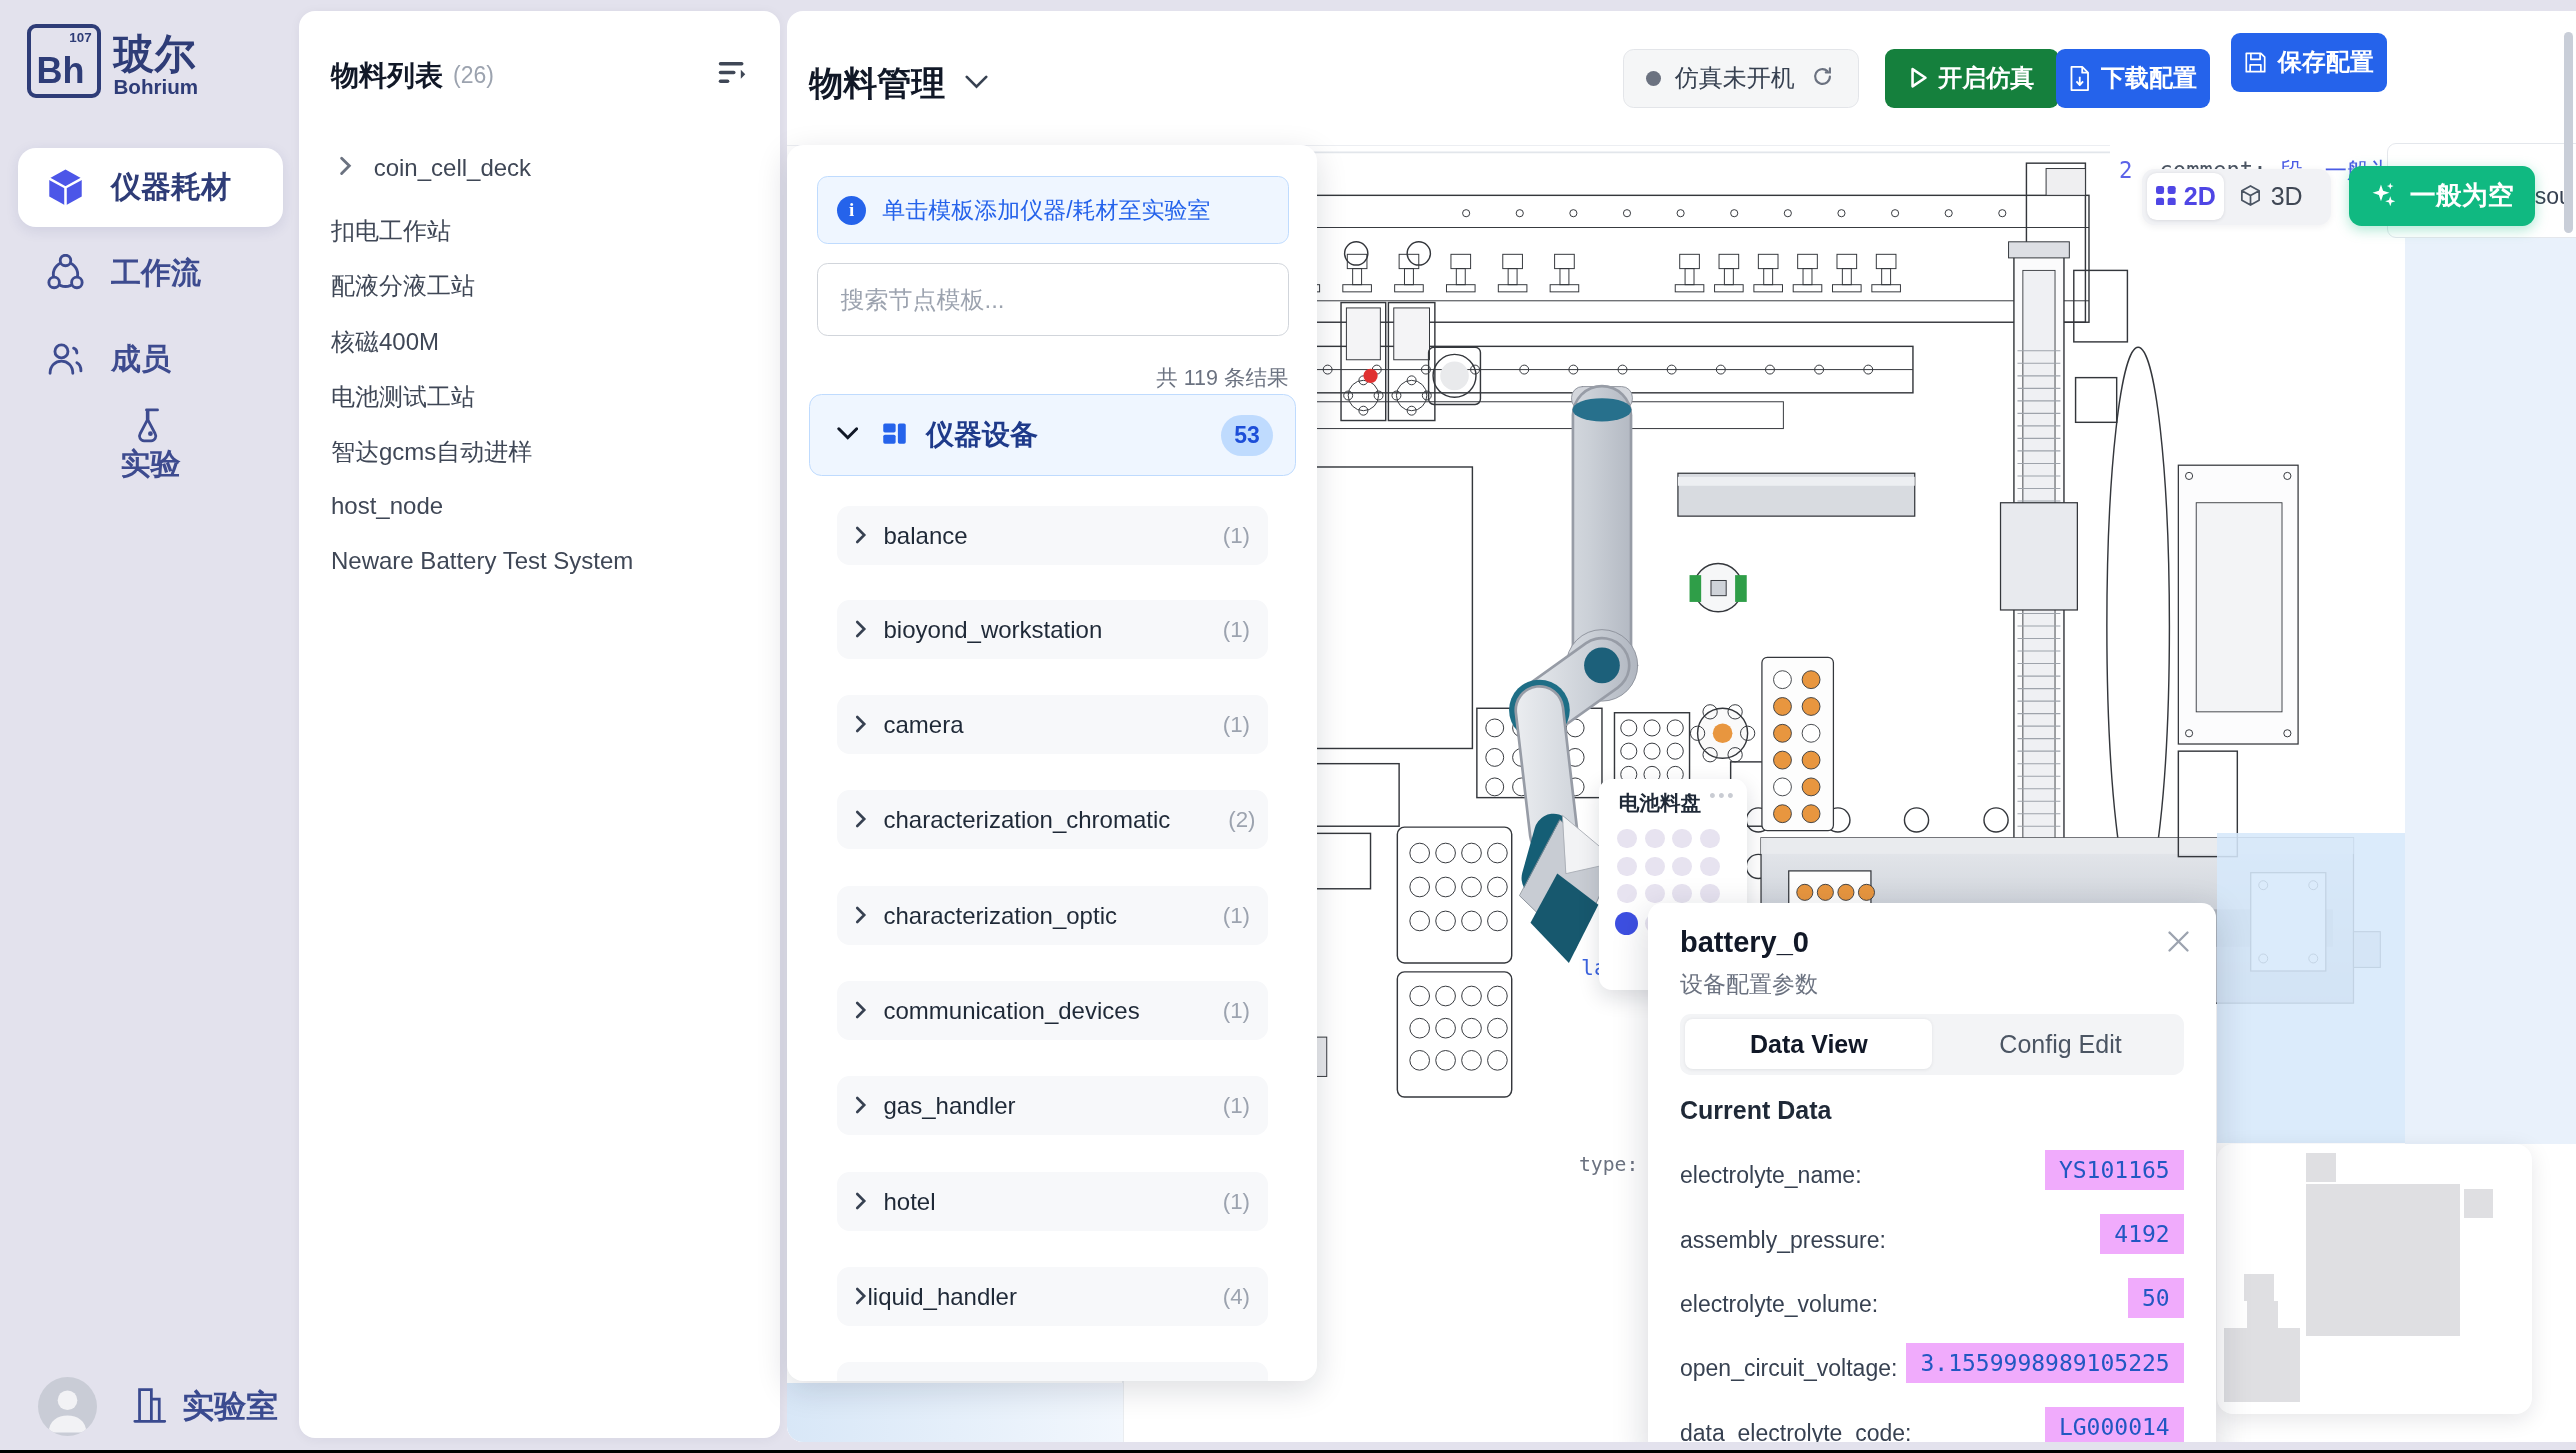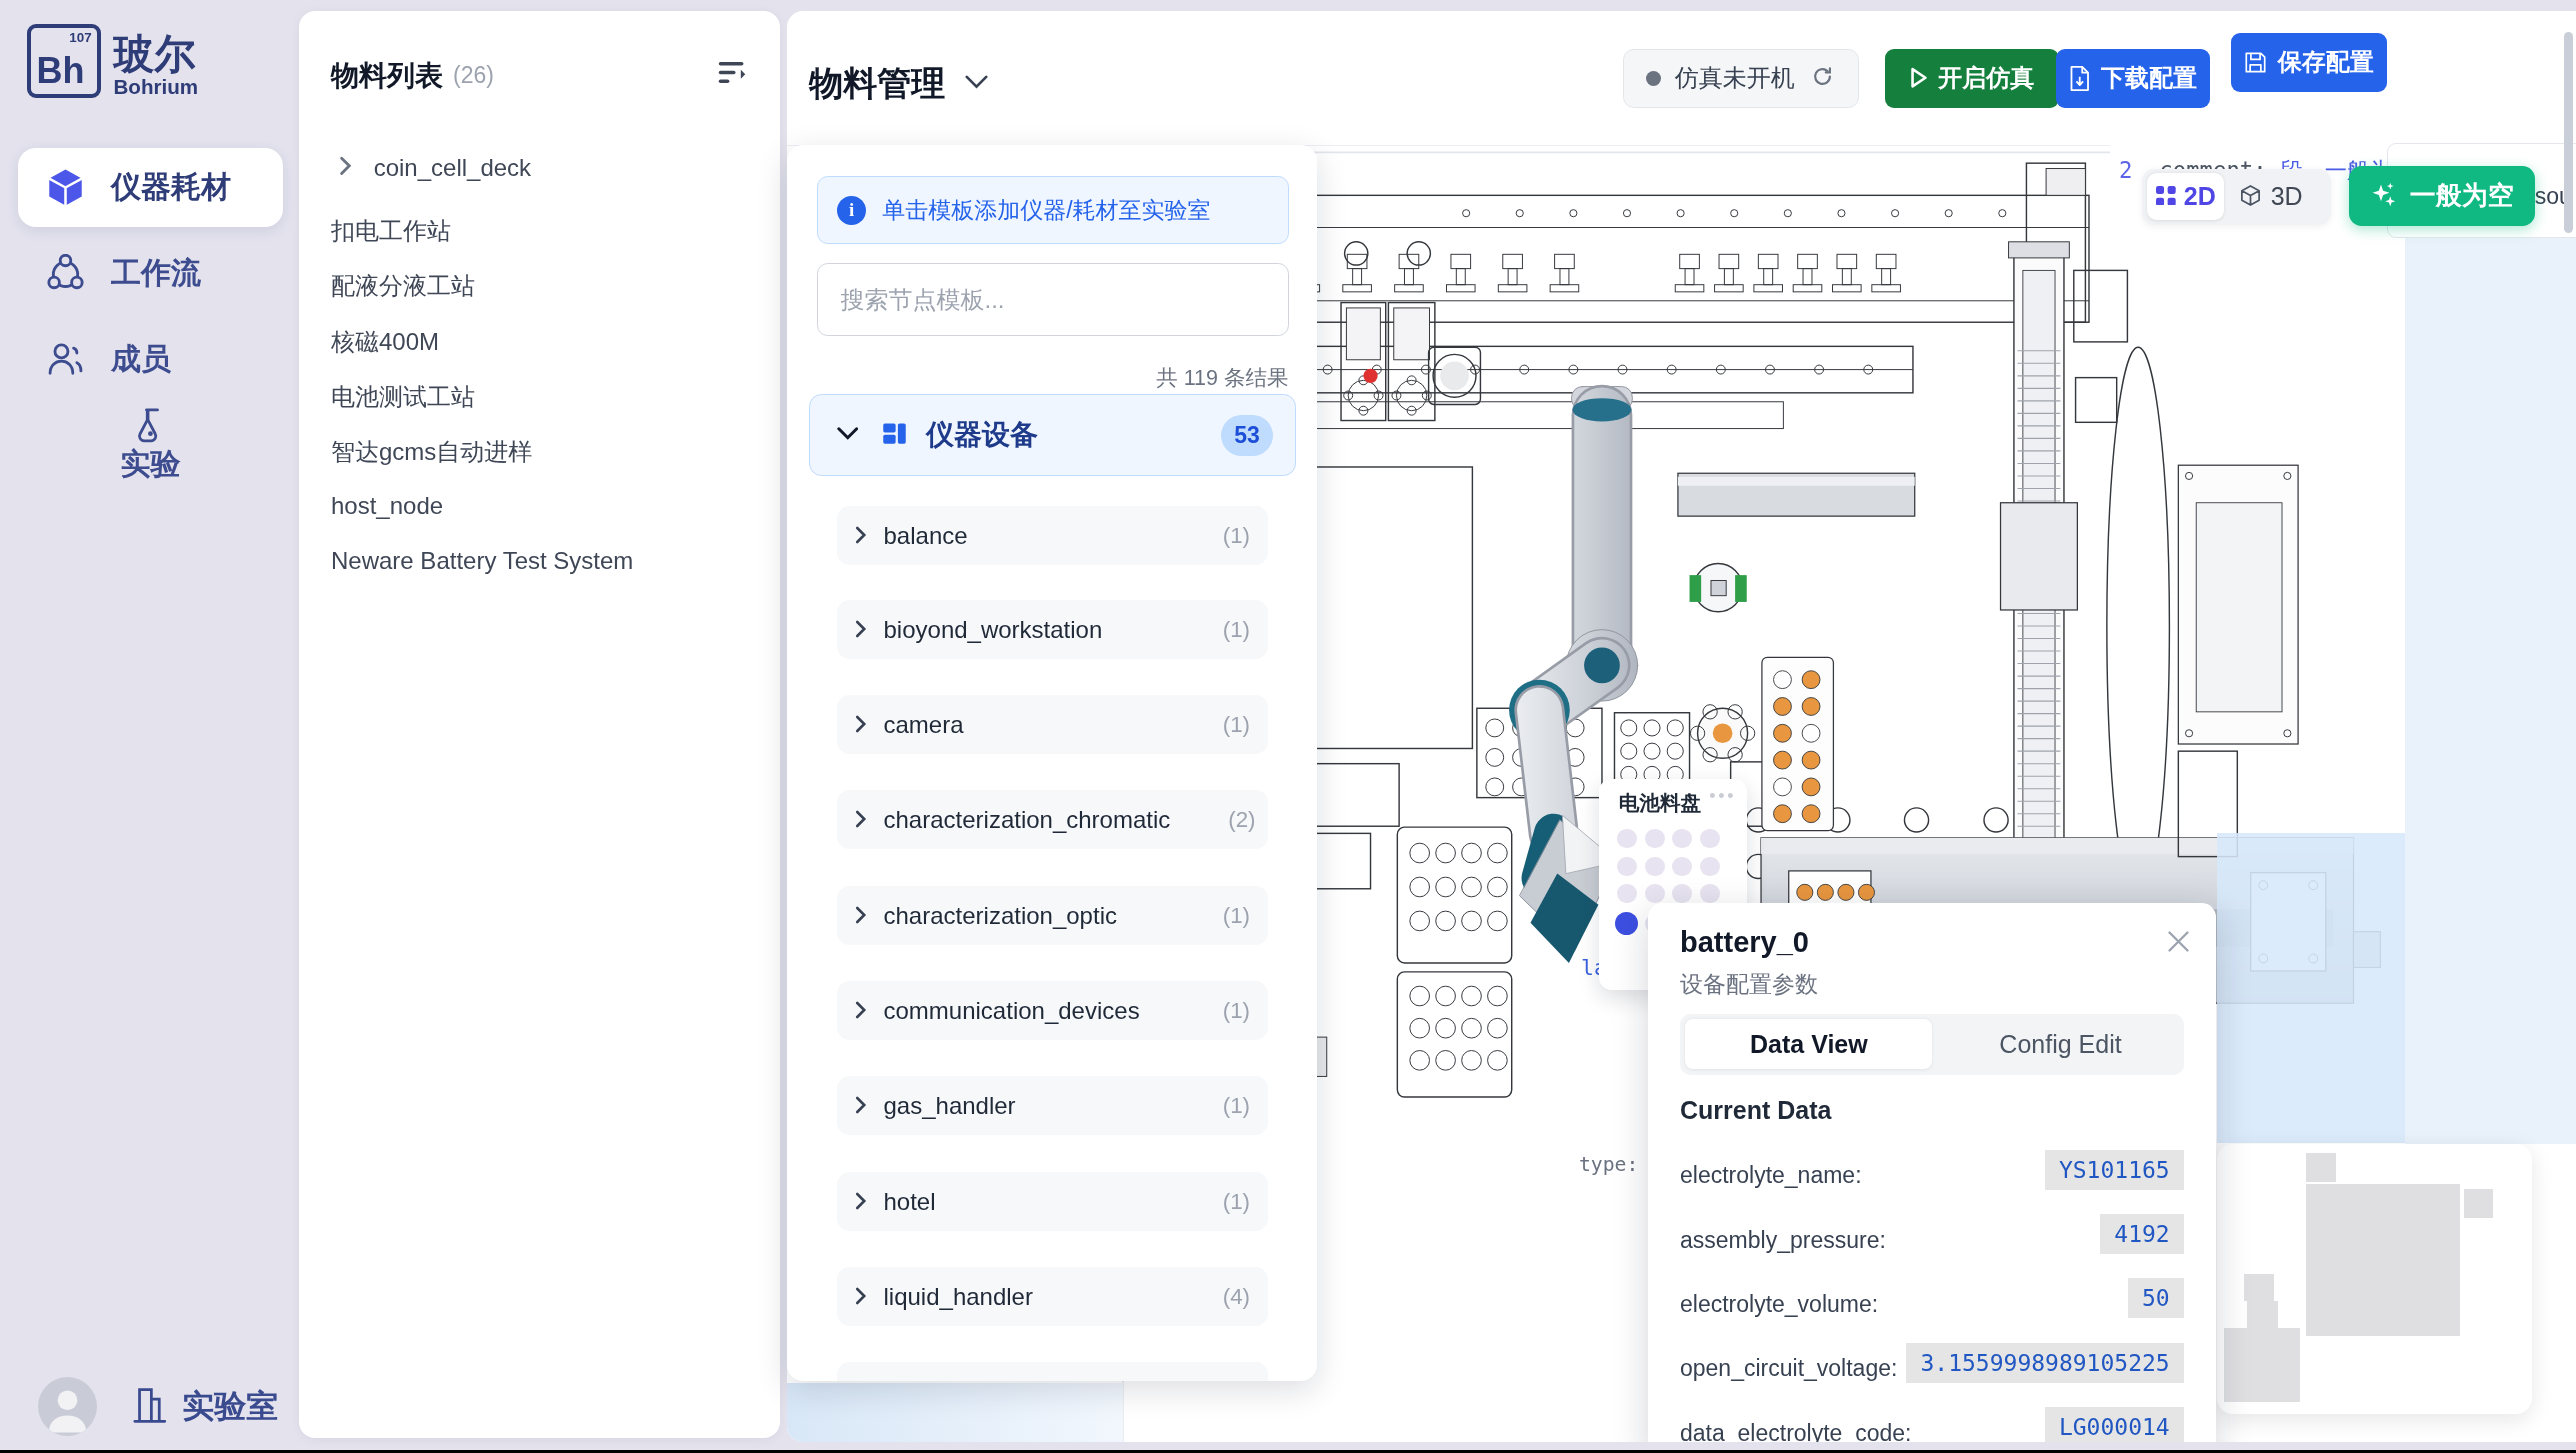--- a/index.html
+++ b/index.html
@@ -19,21 +19,21 @@
   
   .tplItem{position:absolute;left:50px;width:431px;height:59px;background:#F7F8FA;border-radius:12.5px;
            display:flex;align-items:center;font-size:24px;color:#1F2937;}
   .tplItem .cnt{margin-left:auto;margin-right:18px;color:#9CA3AF;font-size:22.3px;}
   .chev{flex:0 0 auto;}
   
   .btnBlue{position:absolute;height:59px;border-radius:9px;background:#2563EB;color:#fff;
            display:flex;align-items:center;justify-content:center;font-size:24px;font-weight:600;gap:10.7px;}
   
   .rowLab{position:absolute;left:32px;font-size:23px;color:#374151;}
-  .pill{position:absolute;right:32px;background:#e5e5e5;color:#2157C2;border-radius:0;
+  .pill{position:absolute;right:32px;background:#f0abfc;color:#2157C2;border-radius:0;
         padding:7.2px 14.3px;font-size:23px;font-family:"DejaVu Sans Mono",monospace;}
   
   .dot{position:absolute;width:19.7px;height:19.7px;border-radius:50%;background:#E7E3F0;}
   .dot.blue{background:#3D4FE1;width:23px;height:23px;}
   .infoI{width:29px;height:29px;border-radius:50%;background:#2563EB;color:#fff;display:flex;
          align-items:center;justify-content:center;font-size:19px;font-weight:700;font-family:"Liberation Serif",serif;}
   .infoI::after{content:"i";}
   .dots3::after{content:"\2022\2022\2022";letter-spacing:2.7px;color:#C9CCD3;font-size:18px;}
   .ln{fill:none;stroke:#34373C;stroke-width:1.6px;}
   .lnT{fill:none;stroke:#34373C;stroke-width:1.1px;}
@@ -789,21 +789,21 @@
       <span class="chev" style="margin-left:18px;"><svg width="12.5" height="18" viewBox="0 0 12 18" fill="none" stroke="#374151" stroke-width="2.6" stroke-linecap="round">
             <polyline points="2,2 9,9 2,16"></polyline>
           </svg></span>
       <span style="margin-left:16px;">hotel</span>
         <span class="cnt">(1)</span>
     </div>
     <div class="tplItem" style="top:1122px;">
       <span class="chev" style="margin-left:18px;"><svg width="12.5" height="18" viewBox="0 0 12 18" fill="none" stroke="#374151" stroke-width="2.6" stroke-linecap="round">
             <polyline points="2,2 9,9 2,16"></polyline>
           </svg></span>
-      <span style="margin-left:16px;">liquid_handler</span>
+      <span style="">liquid_handler</span>
         <span class="cnt">(4)</span>
     </div>
     <div class="tplItem" style="top:1217px;">
       <span class="chev" style="margin-left:18px;"></span>
       <span style="margin-left:16px;">neware_battery_test_system</span>
         <span class="cnt">(1)</span>
     </div>
   </div>
 
   <div class="abs" style="left:0;top:1450px;width:2576px;height:3.6px;background:#000;"></div>

